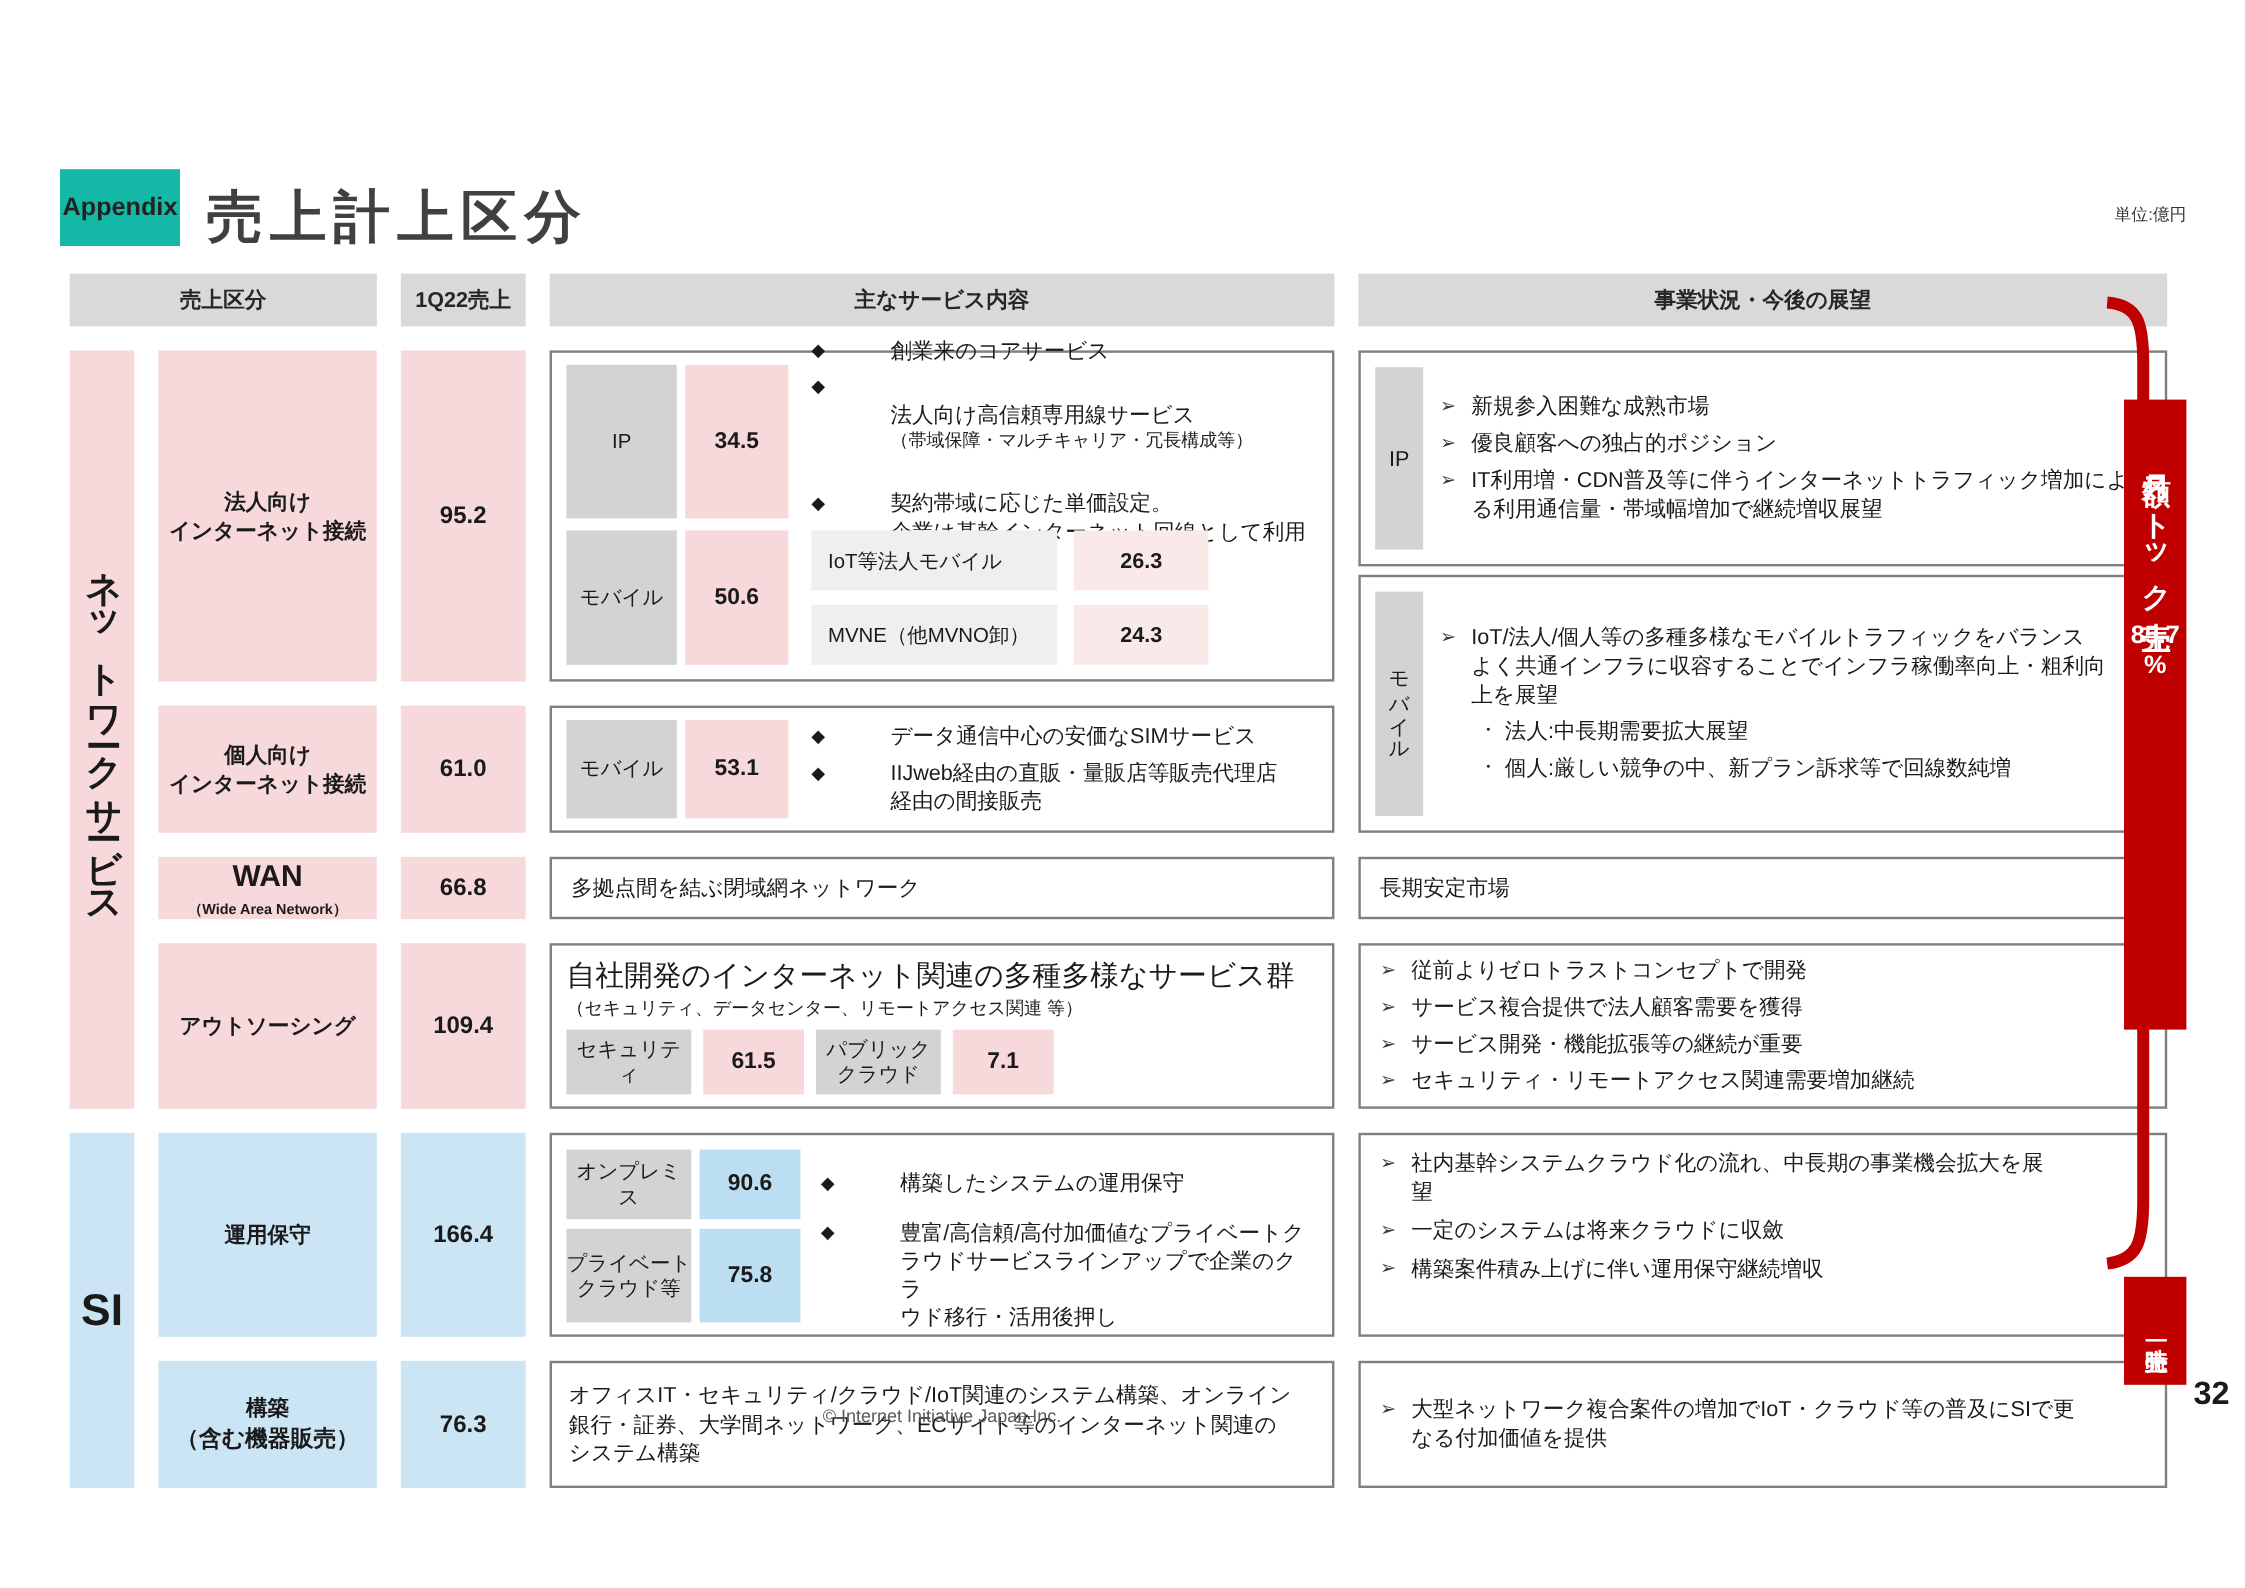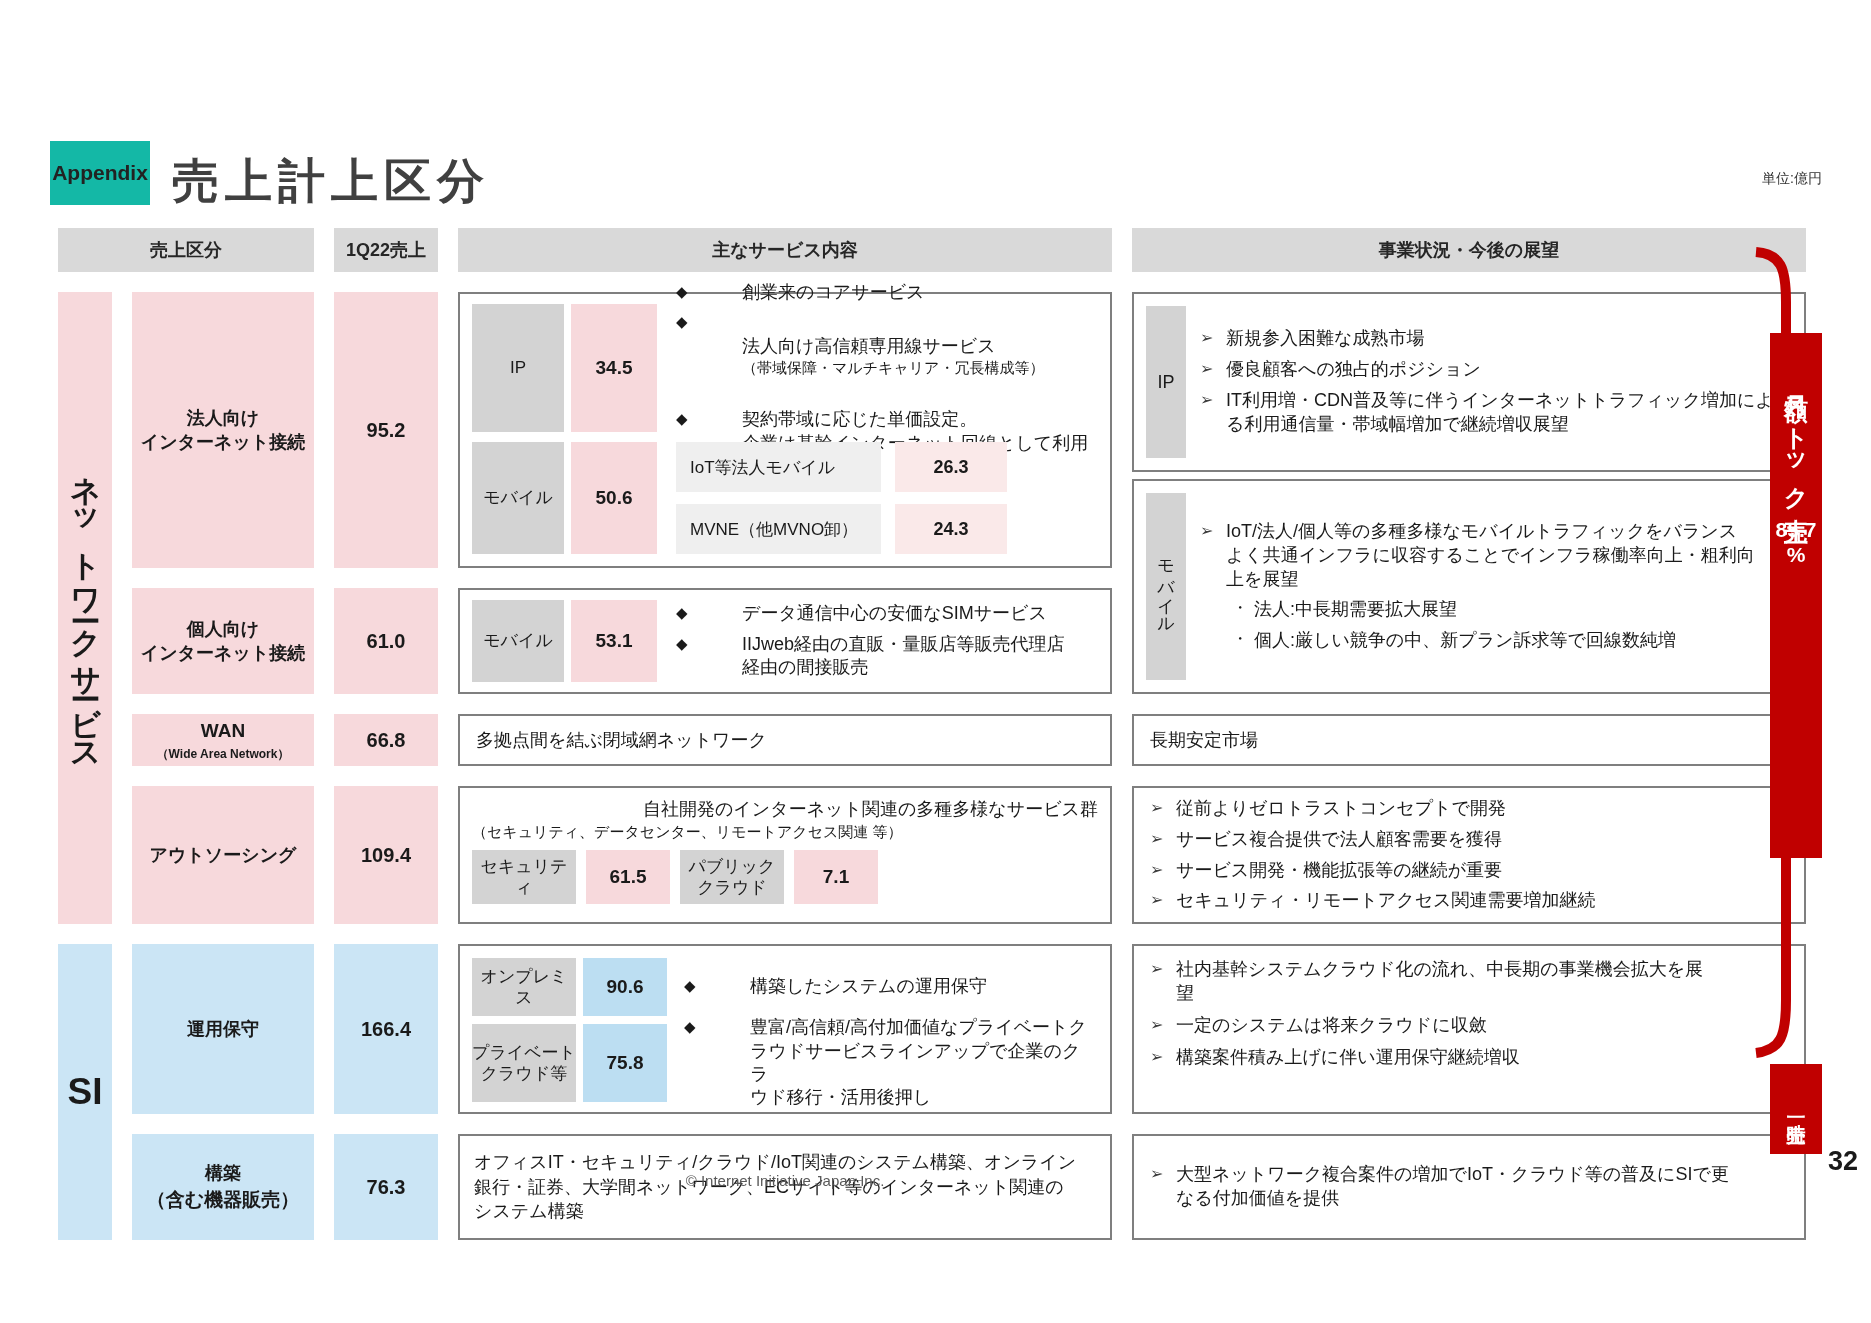--- a/index.html
+++ b/index.html
@@ -73,21 +73,21 @@
   .note { font-size:15px; line-height:1.3; }
 
   .subcol { flex:1; display:flex; flex-direction:column; justify-content:space-between;
     padding-left:12px; }
   .subrow { display:flex; gap:14px; height:50px; }
   .sub-lbl { flex:0 0 205px; background:#efefef; display:flex; align-items:center;
     padding-left:14px; font-size:17px; }
   .sub-val { flex:0 0 112px; background:#fae9e9; display:flex; align-items:center;
     justify-content:center; font-weight:bold; font-size:18px; }
 
-  .intro { font-size:18px;text-align:right; }
+  .intro { font-size:24px; }
   .intro-note { font-size:15px; margin-top:2px; }
 
   
   .e-r12 { grid-area:2/5/4/6; display:flex; flex-direction:column; gap:7px; }
   .e-box { display:flex; }
   .e-h180 { height:180px; } .e-grow { flex:1; }
   .e-strip { flex:0 0 40px; background:#d3d3d3; margin:12px 0 12px 12px;
     display:flex; align-items:center; justify-content:center; font-size:18px; }
   .vtext-s { writing-mode:vertical-rl; font-size:17px; }
   .e-body { flex:1; padding:10px 14px; display:flex; flex-direction:column;
@@ -199,21 +199,21 @@
         <div class="bul">
           <span class="m">◆</span>
           <span class="t">IIJweb経由の直販・量販店等販売代理店
 経由の間接販売</span>
         </div>
       </div>
     </div>
   </div>
 
   <div class="cat c-r3">
-    <span style="font-size:19px">WAN</span>
+    <span style="font-size:25px">WAN</span>
     <span class="cnote">（Wide Area Network）</span>
   </div>
   <div class="rev v-r3">66.8</div>
   <div class="box d-r3">多拠点間を結ぶ閉域網ネットワーク</div>
 
   <div class="cat c-r4">アウトソーシング</div>
   <div class="rev v-r4">109.4</div>
   <div class="box d-r4">
     <div class="intro">自社開発のインターネット関連の多種多様なサービス群</div>
     <div class="intro-note">（セキュリティ、データセンター、リモートアクセス関連 等）</div>

